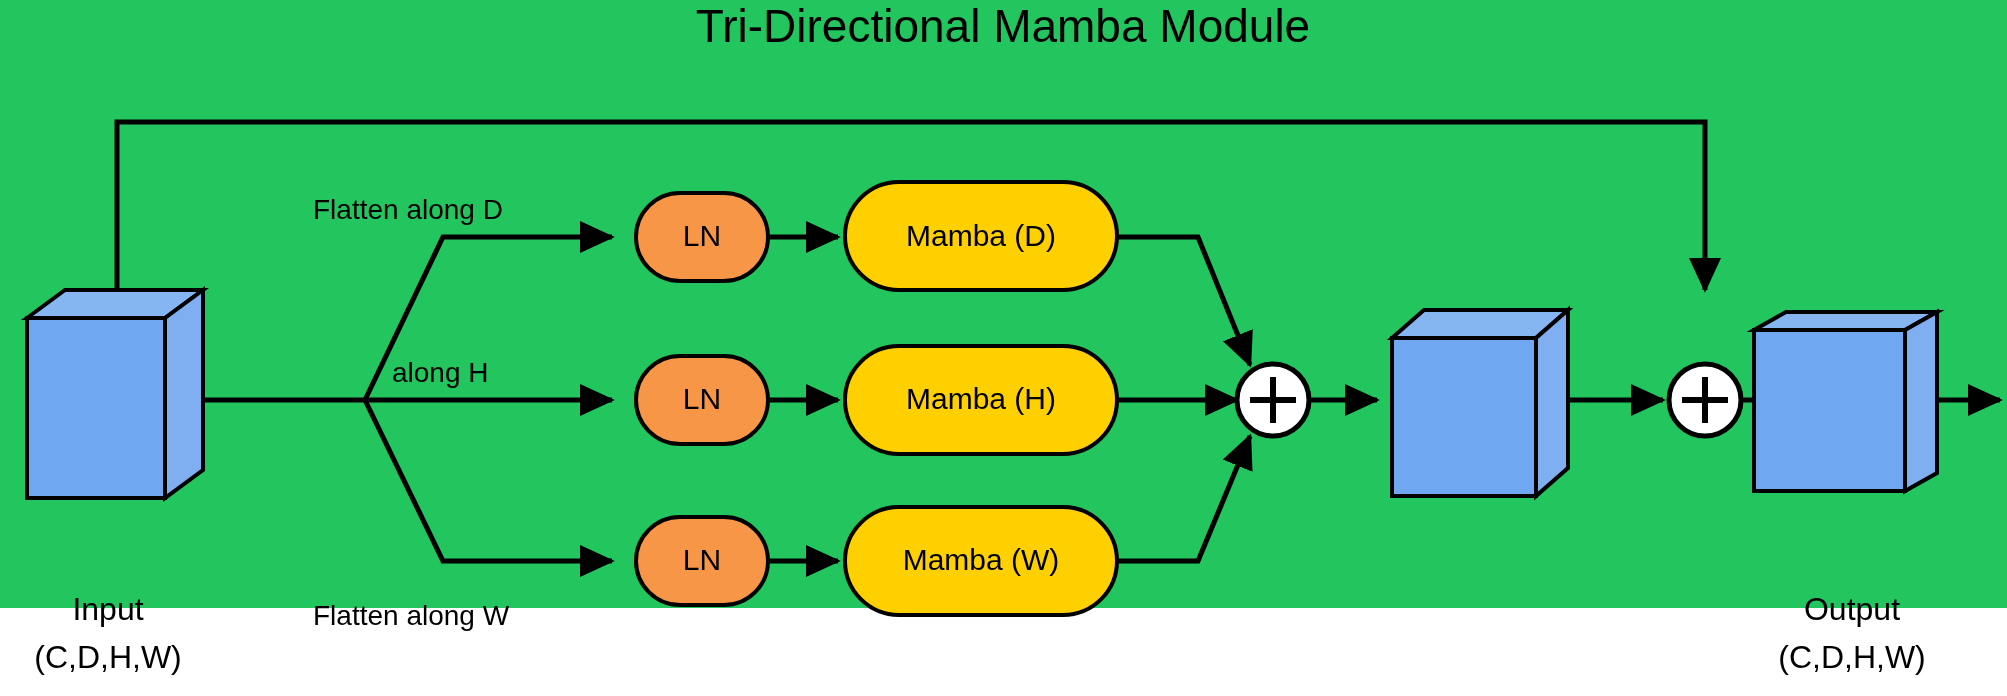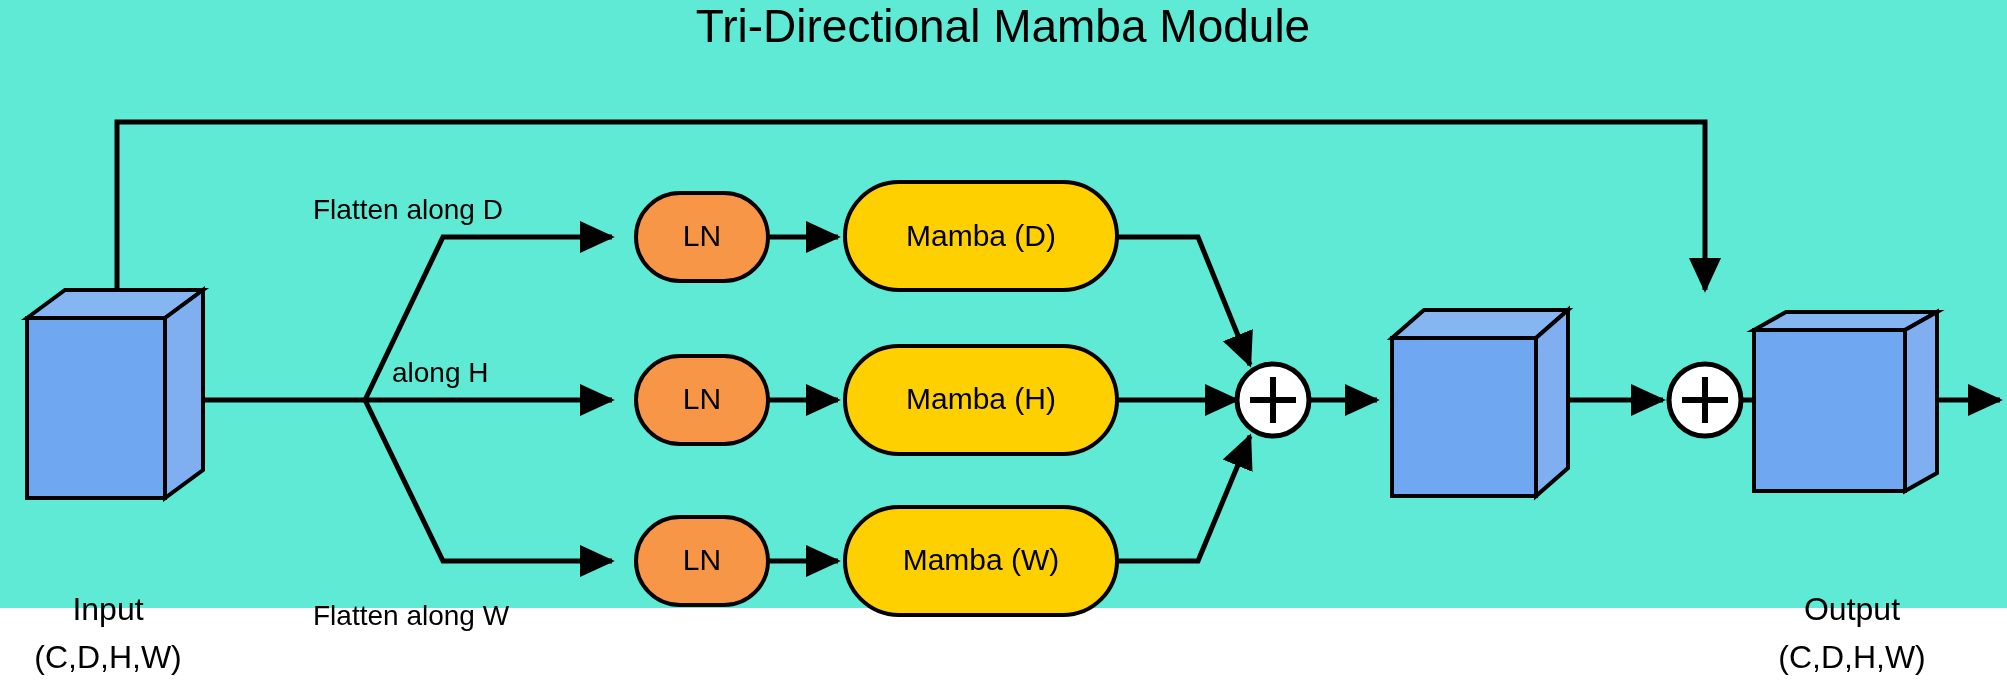--- a/index.html
+++ b/index.html
@@ -1,18 +1,18 @@
 <!DOCTYPE html>
 <html><head>
 <meta charset="utf-8">
 <style>
   html,body{margin:0;padding:0;background:#ffffff;}
   body{width:2007px;height:696px;overflow:hidden;
        font-family:"Liberation Sans","DejaVu Sans",sans-serif;}
-  #diagram-root{position:relative;width:2007px;height:608px;background:#5eead4;}
+  #diagram-root{position:relative;width:2007px;height:608px;background:#22c55e;}
   svg#scene{position:absolute;inset:0;width:2007px;height:696px;display:block;}
   .dtitle{font-size:46px;fill:#000;text-anchor:middle;dominant-baseline:middle;}
   .node-label{font-size:30px;fill:#000;text-anchor:middle;dominant-baseline:middle;}
   .edge-label{font-size:28px;fill:#000;dominant-baseline:middle;}
   .io-label{font-size:32px;fill:#000;text-anchor:middle;dominant-baseline:middle;}
   .ln-shape{stroke:#000;stroke-width:4;}
   .mamba-shape{stroke:#000;stroke-width:4;}
   .cube-face{stroke:#000;stroke-width:4;stroke-linejoin:miter;}
   .wire{stroke:#000;stroke-width:5;fill:none;stroke-linecap:butt;stroke-linejoin:miter;}
   .sumcircle{fill:#ffffff;stroke:#000;stroke-width:5;}

